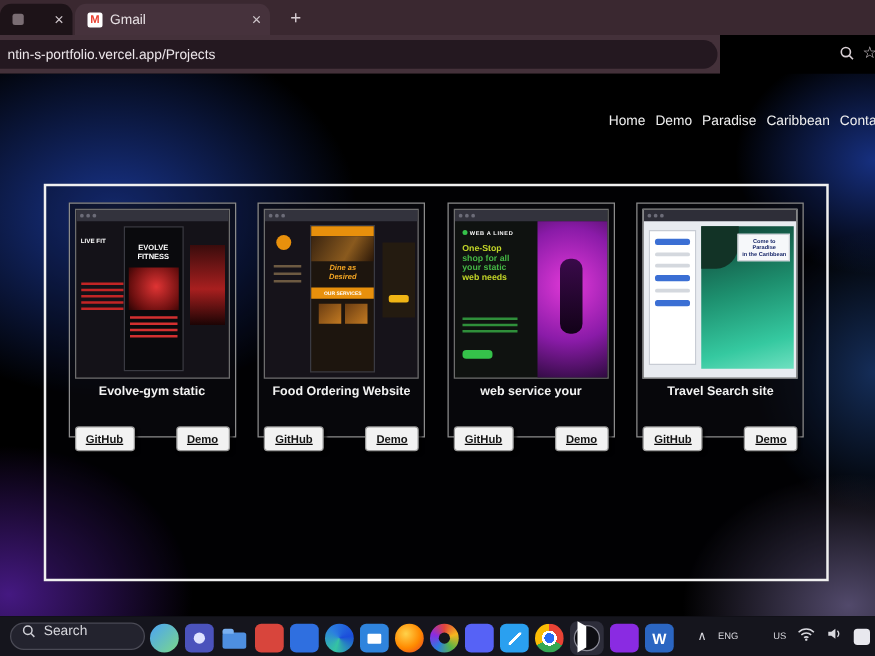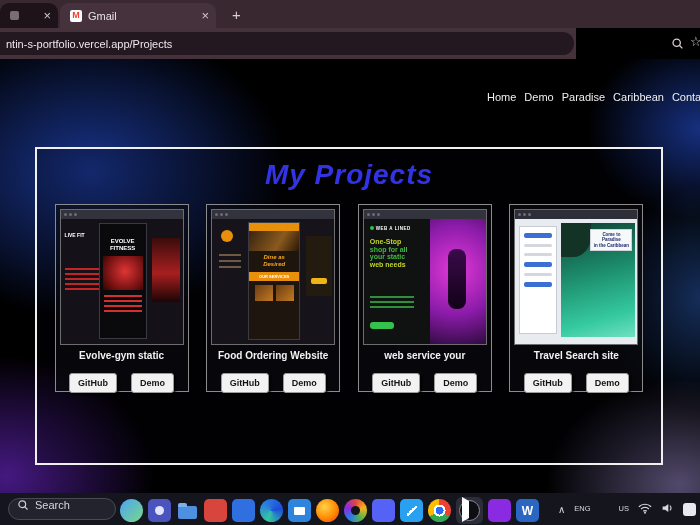--- a/index.html
+++ b/index.html
@@ -33,21 +33,21 @@
   .nav{position:absolute;left:487px;top:32px;display:flex;gap:8px;white-space:nowrap;}
   .nav a{color:#efefef;font-size:11px;text-decoration:none;cursor:pointer;}
   .projbox{position:absolute;left:35px;top:88px;width:628px;height:318px;border:2px solid #f0f0f0;background:rgba(5,5,10,.25);}
   .ptitle{margin:10px 0 0 0;text-align:center;font-size:28px;font-weight:bold;font-style:italic;color:#3333e6;letter-spacing:1px;}
   .cards{display:flex;justify-content:space-evenly;margin-top:13px;}
   .card{width:134px;height:188px;border:1px solid #8b8b8b;background:rgba(12,12,16,.6);padding:4px;}
   .thumb{position:relative;width:124px;height:136px;border:1px solid #6d6d6d;overflow:hidden;}
   .bstrip{position:absolute;left:0;top:0;width:100%;height:9px;background:#33333d;display:flex;align-items:center;gap:2px;padding-left:3px;}
   .bstrip i{width:3px;height:3px;border-radius:50%;background:#6c6c78;}
   .cname{margin-top:5px;text-align:center;color:#f2f2f2;font-size:10px;font-weight:bold;white-space:nowrap;overflow:hidden;}
-  .cbtns{display:flex;justify-content:center;gap:14px;margin-top:12px;}
+  .cbtns{display:flex;justify-content:space-between;gap:14px;margin-top:22px;text-decoration:underline;}
   .cbtn{background:#f2f2f2;color:#141414;border:1px solid #9a9a9a;border-radius:3px;font-size:9px;font-weight:bold;padding:4px 8px;min-width:40px;text-align:center;box-shadow:2px 2px 2px rgba(0,0,0,.65);cursor:pointer;}
 
   
   .t1{background:#141218;}
   .t1-side{position:absolute;left:4px;top:22px;color:#fff;font-size:5px;font-weight:bold;}
   .t1-lines{position:absolute;left:4px;top:58px;}
   .t1-lines i{display:block;width:34px;height:2px;background:#c22525;margin-bottom:3px;}
   .t1-phone{position:absolute;left:38px;top:13px;width:48px;height:116px;background:#0a0a0d;border:1px solid #3a3a42;}
   .t1-brand{margin-top:14px;text-align:center;color:#fff;font-size:6px;font-weight:bold;line-height:1.15;}
   .t1-hero{margin:4px auto 0;width:40px;height:34px;background:radial-gradient(circle at 55% 45%, #e03434, #6b0f0f 70%, #2a0404);}
@@ -159,21 +159,20 @@
   <div class="viewport">
     <div class="nav">
       <a>Home</a>
       <a>Demo</a>
       <a>Paradise</a>
       <a>Caribbean</a>
       <a>Contact</a>
     </div>
 
     <div class="projbox">
-      <h1 class="ptitle">My Projects</h1>
 
       <div class="cards">
 
         <div class="card">
           <div class="thumb t1">
             <div class="bstrip">
                 <i></i>
                 <i></i>
                 <i></i>
               </div>

